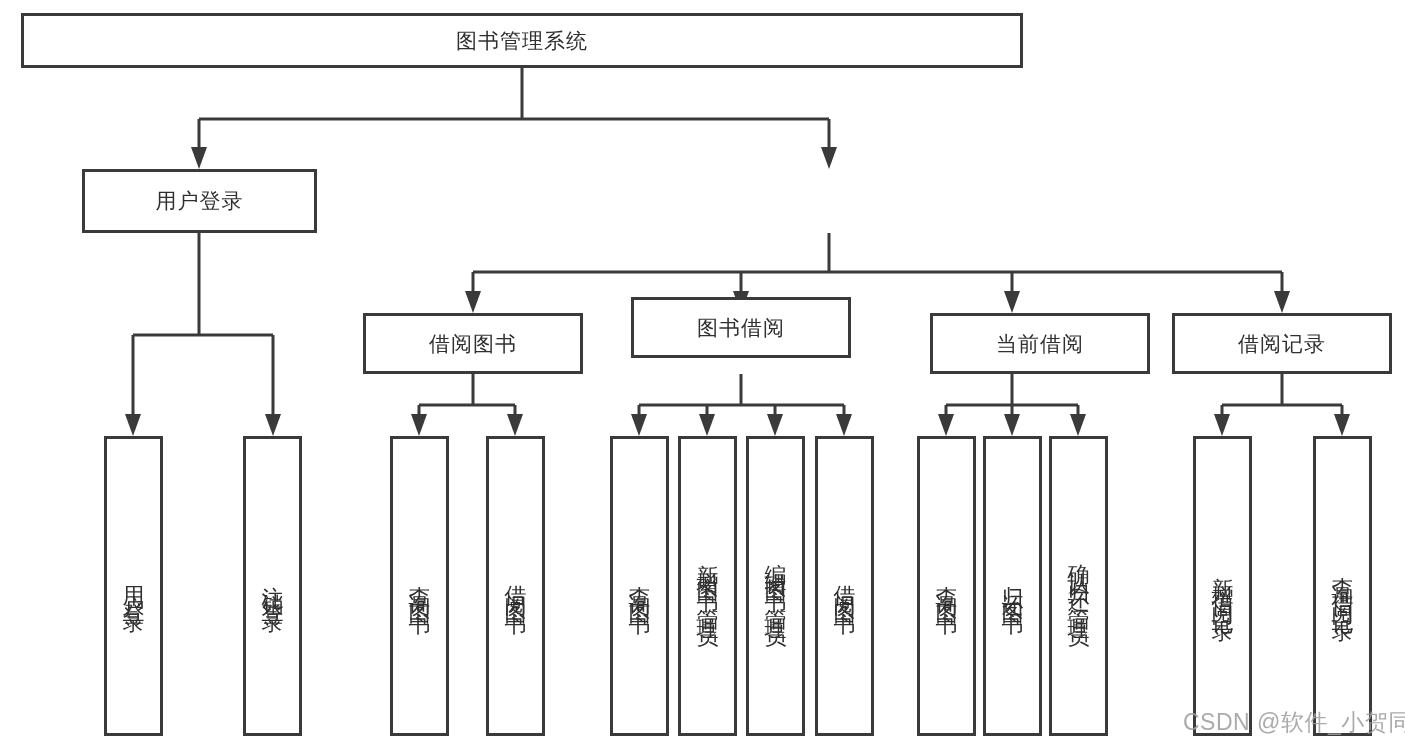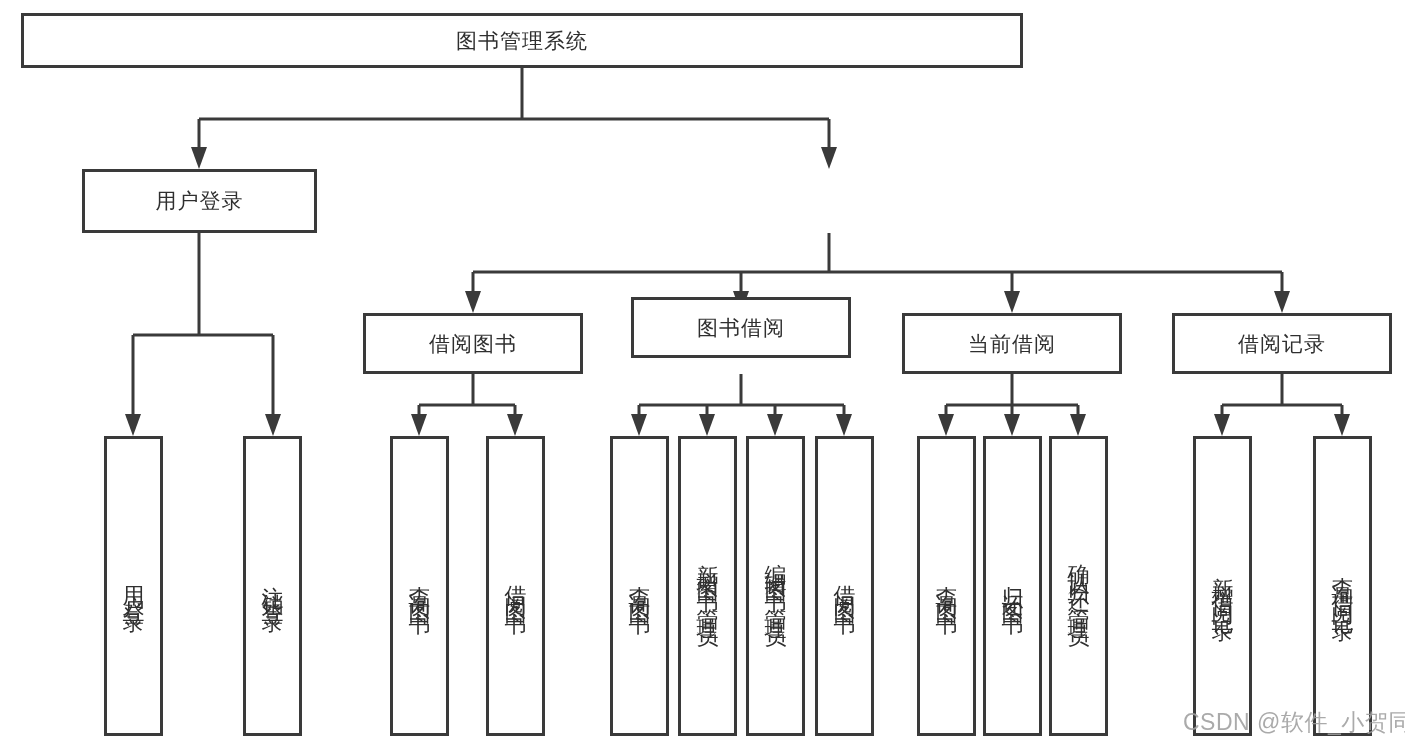--- a/index.html
+++ b/index.html
@@ -42,21 +42,21 @@
     letter-spacing: 9px;
     color: #2f2f2f;
     white-space: nowrap;
   }
   
   .n-root   { left: 21px;   top: 13px;  width: 1002px; height: 55px; }
   .n-login  { left: 82px;   top: 169px; width: 235px;  height: 64px; }
   .n-mgmt   { left: 712px;  top: 169px; width: 235px;  height: 64px; }
   .n-newrec { left: 363px;  top: 313px; width: 220px;  height: 61px; }
   .n-borrow { left: 631px;  top: 297px; width: 220px;  height: 61px; }
-  .n-cur    { left: 902px;  top: 313px; width: 220px;  height: 61px; }
+  .n-cur    { left: 930px;  top: 313px; width: 220px;  height: 61px; }
   .n-rec    { left: 1172px; top: 313px; width: 220px;  height: 61px; }
   
   .lf-1  { left: 104px; }
   .lf-2  { left: 243px; }
   .lf-3  { left: 390px; }
   .lf-4  { left: 486px; }
   .lf-5  { left: 610px; }
   .lf-6  { left: 678px; }
   .lf-7  { left: 746px; }
   .lf-8  { left: 815px; }

